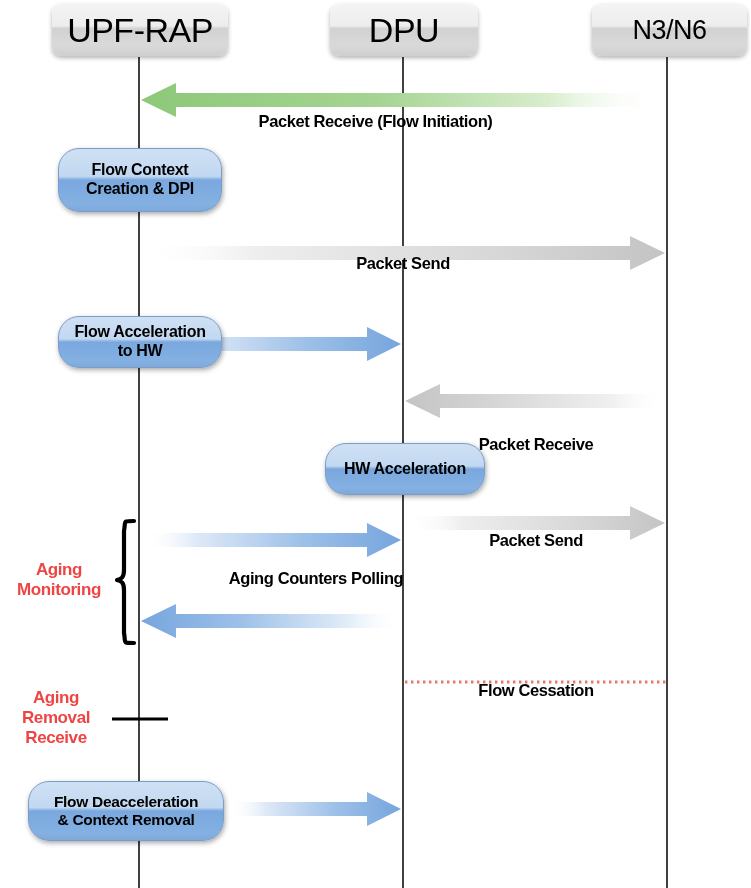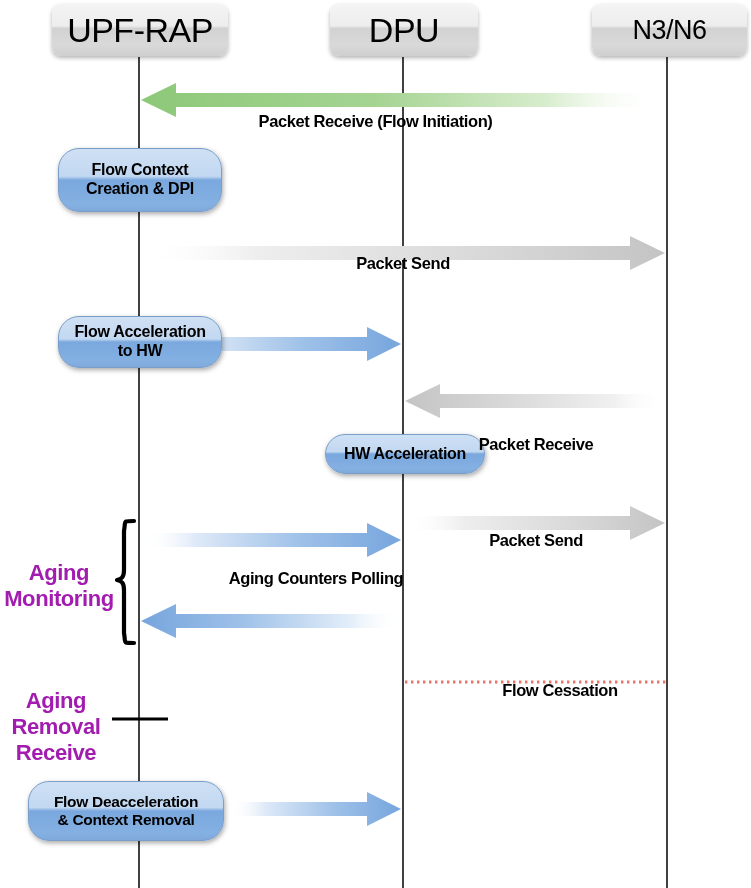--- a/index.html
+++ b/index.html
@@ -78,23 +78,23 @@
     color: #000000;
     font-weight: bold;
     font-size: 16.5px;
     letter-spacing: -0.4px;
     white-space: nowrap;
     text-align: center;
     z-index: 6;
   }
   .side-label {
     position: absolute;
-    color: #a21caf;
+    color: #ef4444;
     font-weight: bold;
-    font-size: 22px;
+    font-size: 17px;
     letter-spacing: -0.4px;
     line-height: 1.18;
     text-align: center;
     z-index: 6;
   }
 </style>
 </head>
 <body>
 
 <div id="diagram">
@@ -204,21 +204,21 @@
     </div>
   </div>
 
   <div class="proc-box" style="left:58px; top:316px; width:164px; height:52px;">
     <div>
       <div>Flow Acceleration</div>
       <div>to HW</div>
     </div>
   </div>
 
-  <div class="proc-box" style="left:325px; top:434px; width:160px; height:40px;">
+  <div class="proc-box" style="left:325px; top:443px; width:160px; height:52px;">
     <div>
       <div>HW Acceleration</div>
     </div>
   </div>
 
   <div class="proc-box" style="left:28px; top:781px; width:196px; height:60px; font-size:15.5px;">
     <div>
       <div>Flow Deacceleration</div>
       <div>&amp; Context Removal</div>
     </div>
@@ -237,21 +237,21 @@
   </div>
 
   <div class="msg-label" style="left:141px; top:569px; width:262px;padding-left:44px;">
     <span>Aging Counters Polling</span>
   </div>
 
   <div class="msg-label" style="left:405px; top:531px; width:262px;">
     <span>Packet Send</span>
   </div>
 
-  <div class="msg-label" style="left:405px; top:681px; width:262px;margin-left:24px;">
+  <div class="msg-label" style="left:405px; top:681px; width:262px;">
     <span>Flow Cessation</span>
   </div>
 
   <div class="side-label" style="left:4px; top:560px; width:110px;">
     <div>Aging</div>
     <div>Monitoring</div>
   </div>
 
   <div class="side-label" style="left:4px; top:688px; width:104px;">
     <div>Aging</div>

